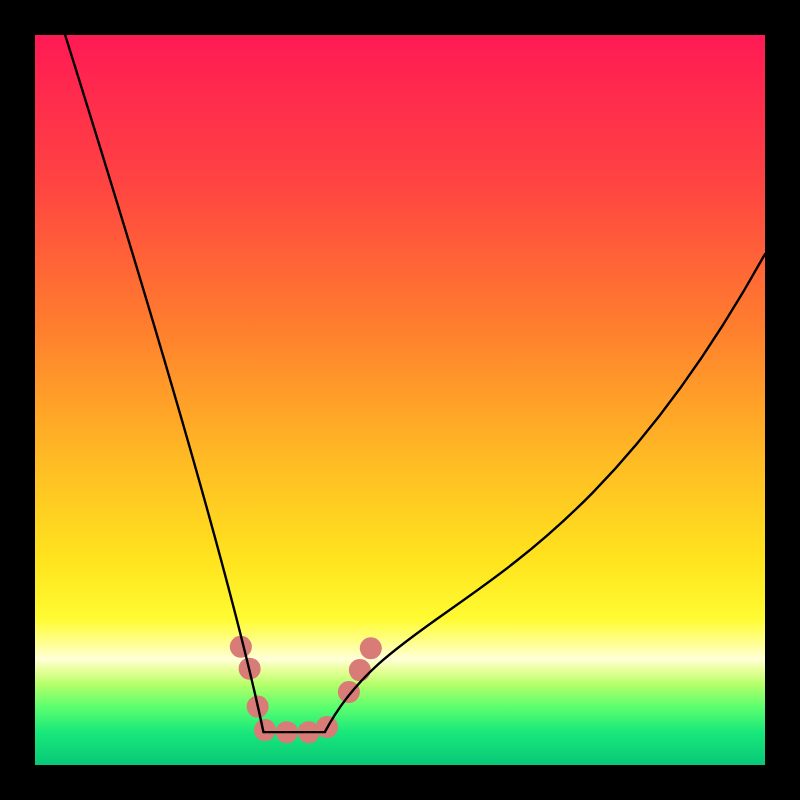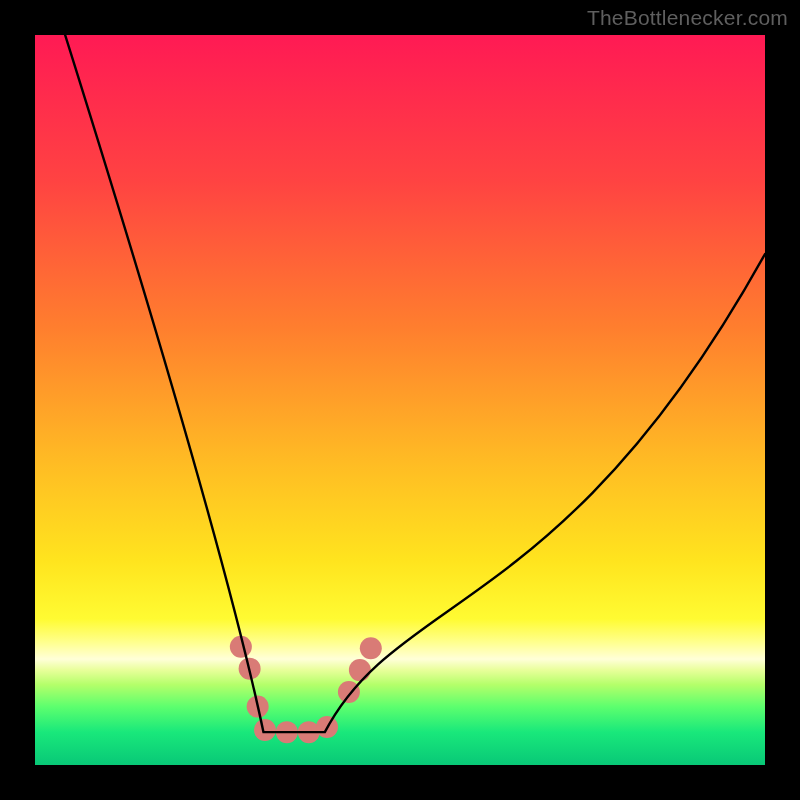--- a/index.html
+++ b/index.html
@@ -88,14 +88,13 @@
           <circle cx="273.75" cy="697.15" r="11" fill="#d97b76"></circle>
           <circle cx="292" cy="692.04" r="11" fill="#d97b76"></circle>
           <circle cx="313.9" cy="657" r="11" fill="#d97b76"></circle>
           <circle cx="324.85" cy="635.1" r="11" fill="#d97b76"></circle>
           <circle cx="335.8" cy="613.1999999999999" r="11" fill="#d97b76"></circle>
         </g>
       <path id="main-curve" fill="none" stroke-linecap="round" d="M 25.55 -14.6 Q 186.15 496.3999999999999 228.48999999999998 697.15 L 289.81 697.15 C 362.81 556.625 529.25 580.3500000000001 730 219" stroke="#000000" stroke-width="2.4"></path>
     </svg>
   </div>
 
-  <div class="watermark">TheBottlenecker.com</div>
 </div>
 
 </body></html>

